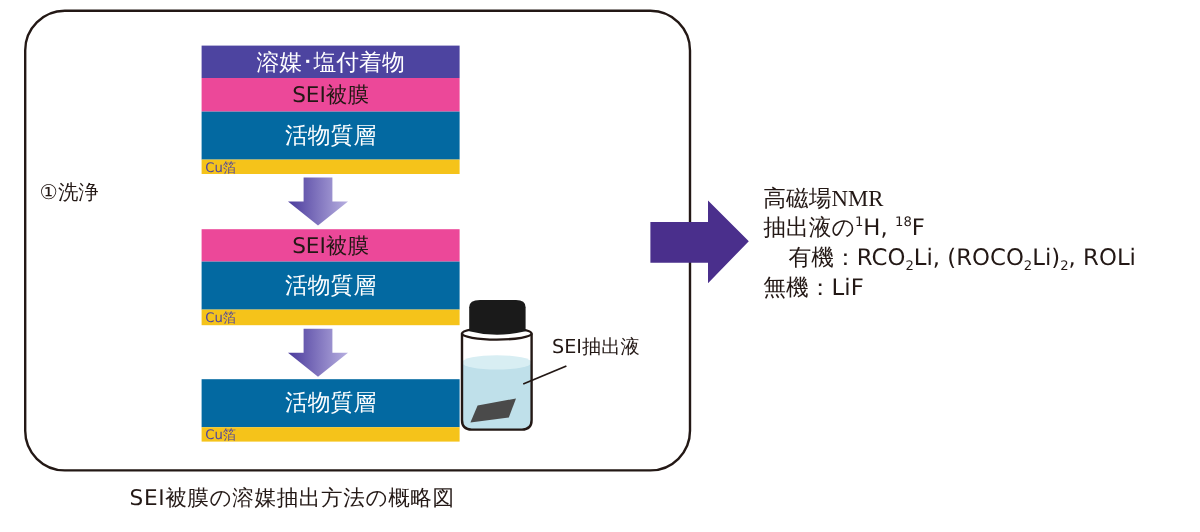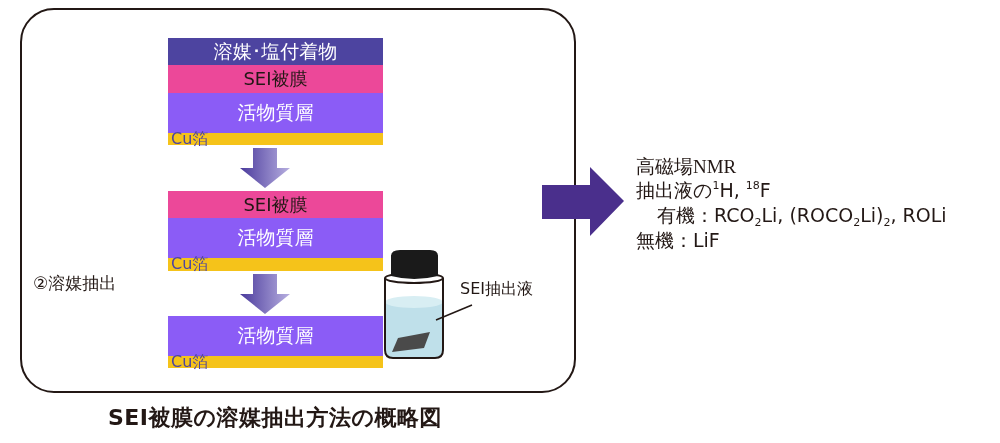--- a/index.html
+++ b/index.html
@@ -5,25 +5,25 @@
   html, body { margin:0; padding:0; background:#ffffff; }
   body { width:1000px; height:443px; position:relative; overflow:hidden;
          font-family:"DejaVu Sans", "Liberation Sans", sans-serif; color:#231815; }
   .abs { position:absolute; }
   .frame { left:20px; top:8px; width:556px; height:385px; border:2.5px solid #231815;
            border-radius:34px; box-sizing:border-box; }
   .layer { position:absolute; left:168px; width:215px; display:flex; align-items:center;
            justify-content:center; box-sizing:border-box; white-space:nowrap; }
   .l-deposit { background:#4d44a0; color:#ffffff; font-size:19px; }
   .l-sei { background:#ec4899; color:#231815; font-size:18px; }
-  .l-active { background:#8b5cf6; color:#ffffff; font-size:19px; }
-  .l-cu { background:#f5c31a; color:#4d44a0; font-size:16px; justify-content:flex-start; padding-left:3px; }
+  .l-active { background:#0369a1; color:#ffffff; font-size:19px; }
+  .l-cu { background:#f5c31a; color:#4d44a0; font-size:11px; justify-content:flex-start; padding-left:3px; }
   .step { font-size:17px; line-height:22px; color:#231815; white-space:nowrap; }
   .vial-label { font-size:16px; white-space:nowrap; }
-  .caption { font-size:22px; white-space:nowrap; letter-spacing:0.5px;font-weight:bold; }
+  .caption { font-size:18px; white-space:nowrap; letter-spacing:0.5px; }
   .nmr { font-size:19px; line-height:24px; white-space:nowrap; }
   .nmr sup { font-size:11px; vertical-align:8px; line-height:0; }
   .nmr sub { font-size:11px; vertical-align:-4px; line-height:0; }
   svg { position:absolute; overflow:visible; }
 </style>
 </head>
 <body>
 
 <div class="abs frame"></div>
 
@@ -46,40 +46,40 @@
   <defs>
     <linearGradient id="ag" x1="0" y1="0" x2="1" y2="0">
       <stop offset="0" stop-color="#4a3a9c"></stop>
       <stop offset="1" stop-color="#b7afe0"></stop>
     </linearGradient>
   </defs>
   <polygon points="15,0 39,0 39,20 52,20 27,40 2,20 15,20" fill="url(#ag)"></polygon>
 </svg>
 
 <div class="abs step" style="left:33px;top:150px;">
+  <div>①洗浄</div>
 </div>
 
 <div>
   <div class="layer l-sei" style="top:191px;height:27px;">
       <span>SEI被膜</span>
     </div>
   <div class="layer l-active" style="top:218px;height:40px;">
       <span>活物質層</span>
     </div>
   <div class="layer l-cu" style="top:258px;height:13px;">
       <span>Cu箔</span>
     </div>
 </div>
 
 <svg style="left:238px;top:274px;" width="54" height="42">
   <polygon points="15,0 39,0 39,20 52,20 27,40 2,20 15,20" fill="url(#ag)"></polygon>
 </svg>
 
 <div class="abs step" style="left:33px;top:272px;">
-  <div>②溶媒抽出</div>
 </div>
 
 <div>
   <div class="layer l-active" style="top:316px;height:40px;">
       <span>活物質層</span>
     </div>
   <div class="layer l-cu" style="top:356px;height:12px;">
       <span>Cu箔</span>
     </div>
 </div>

